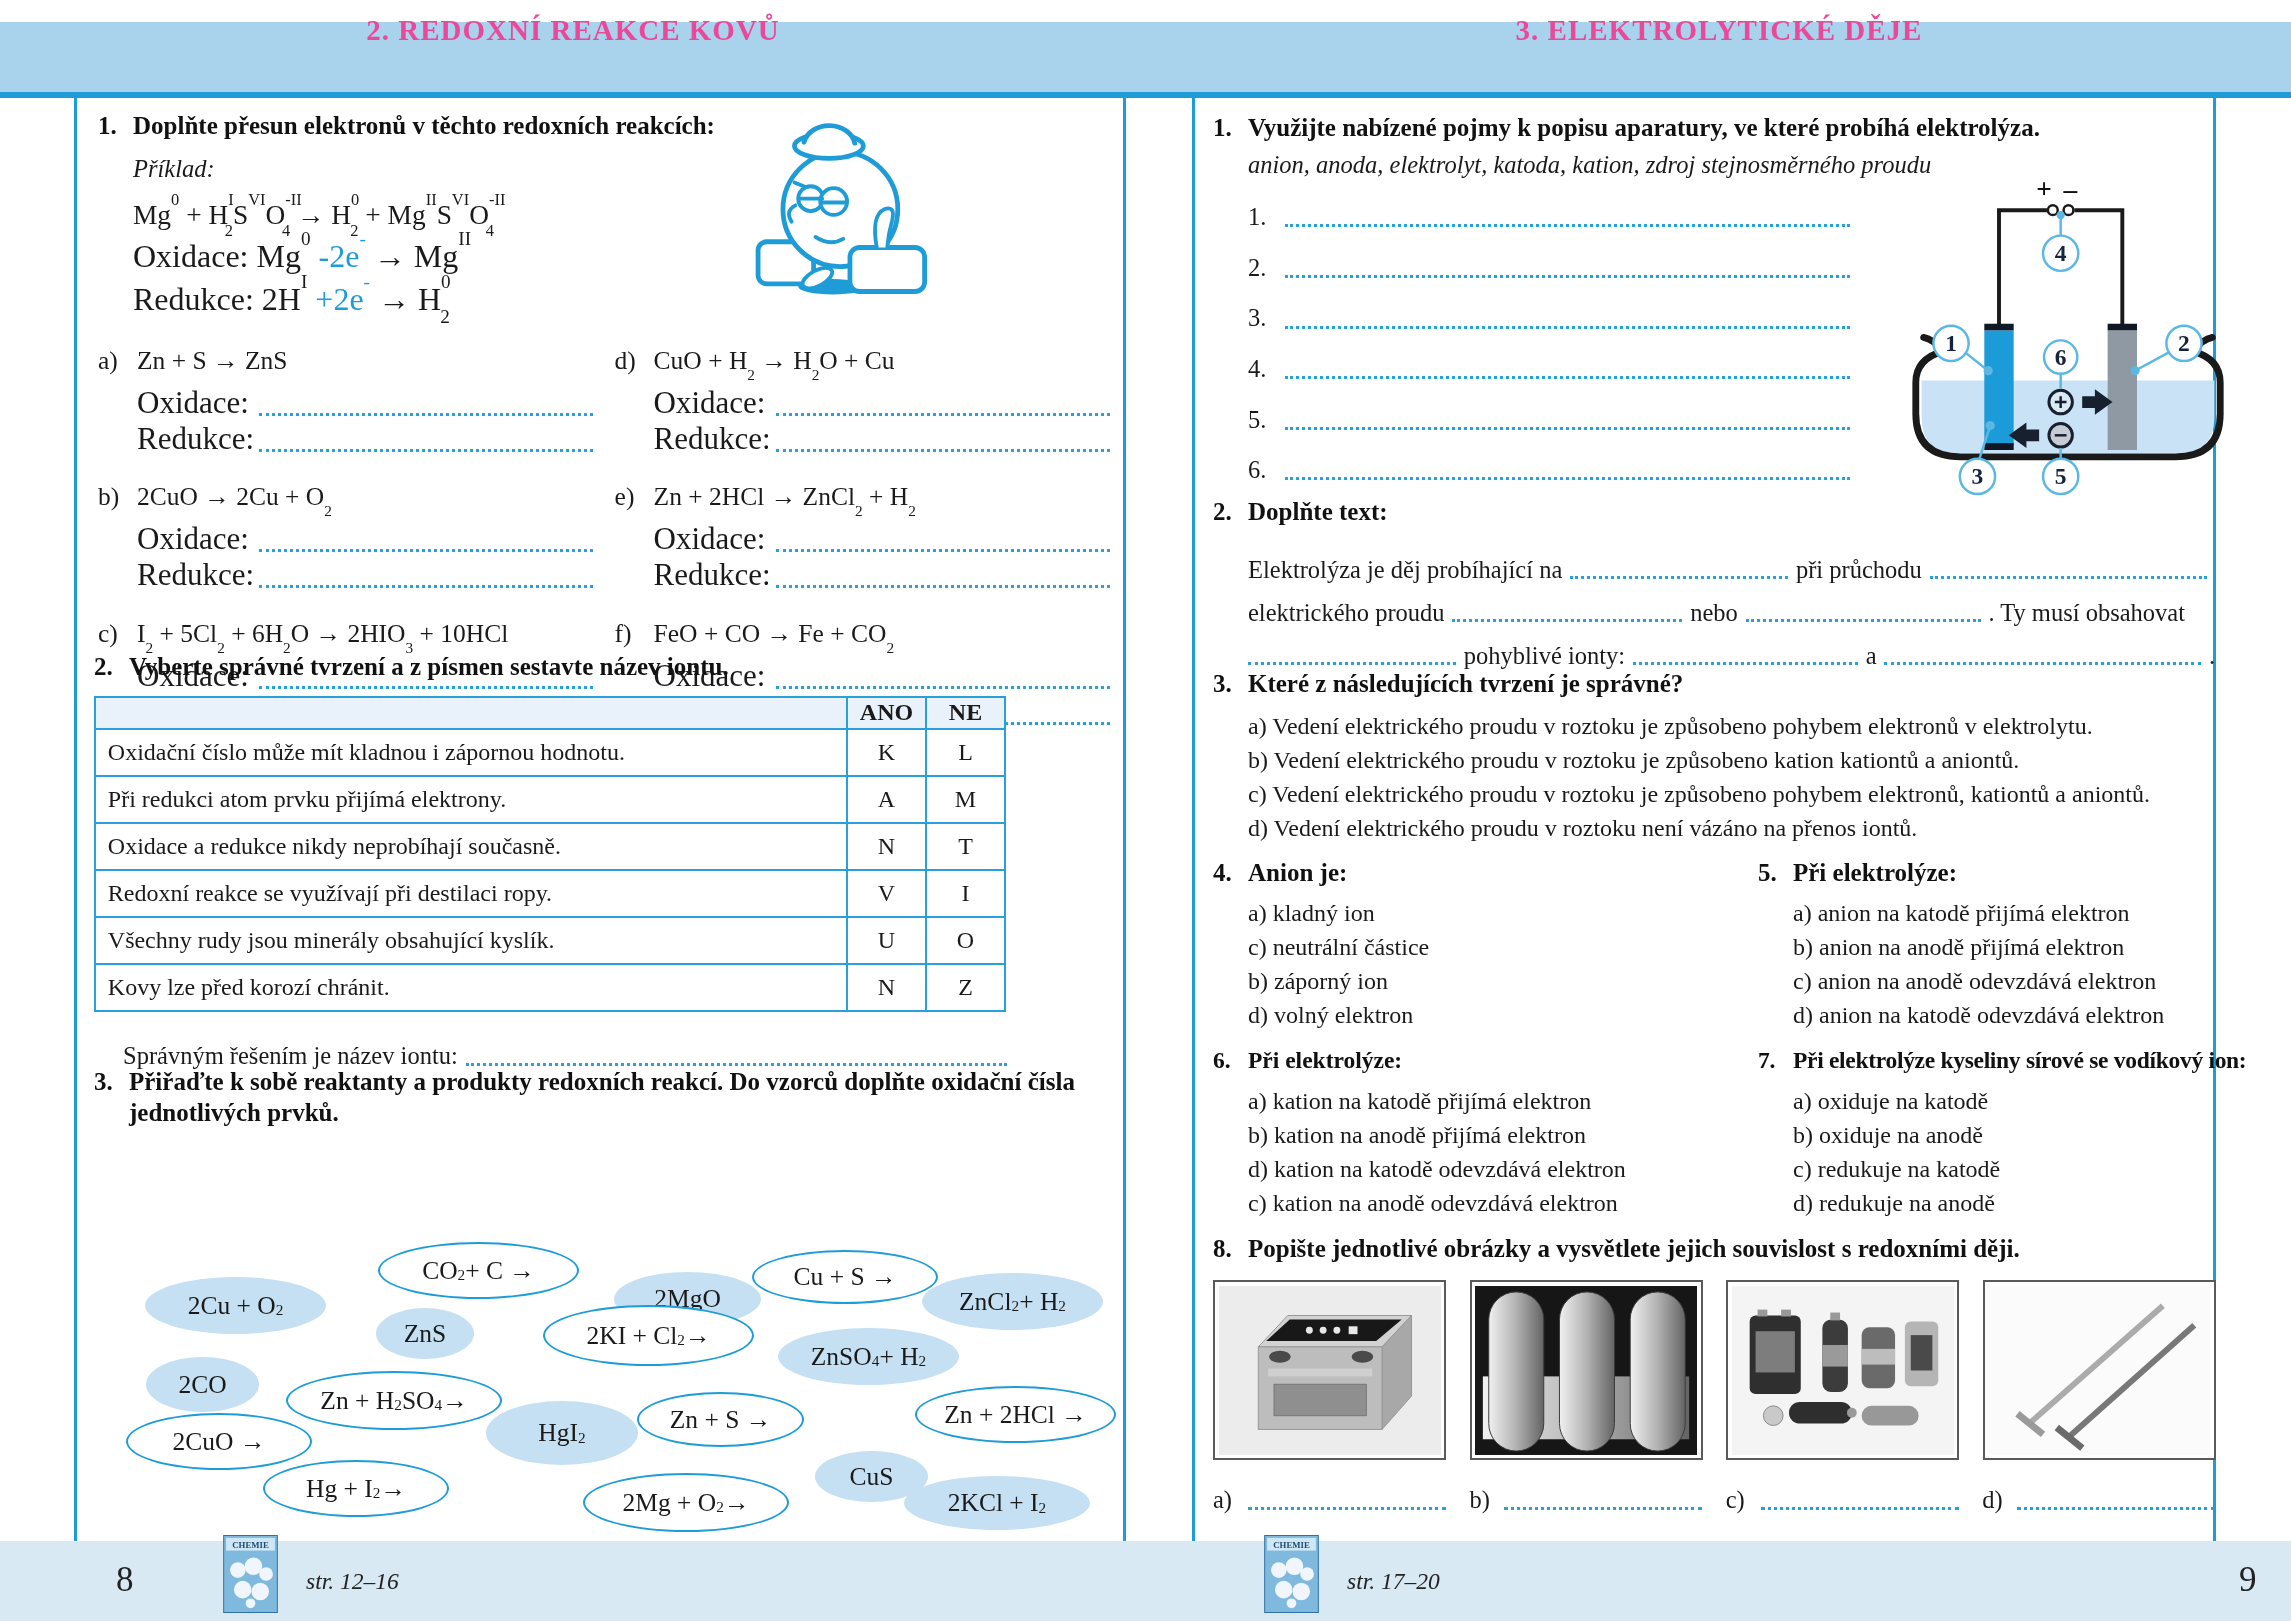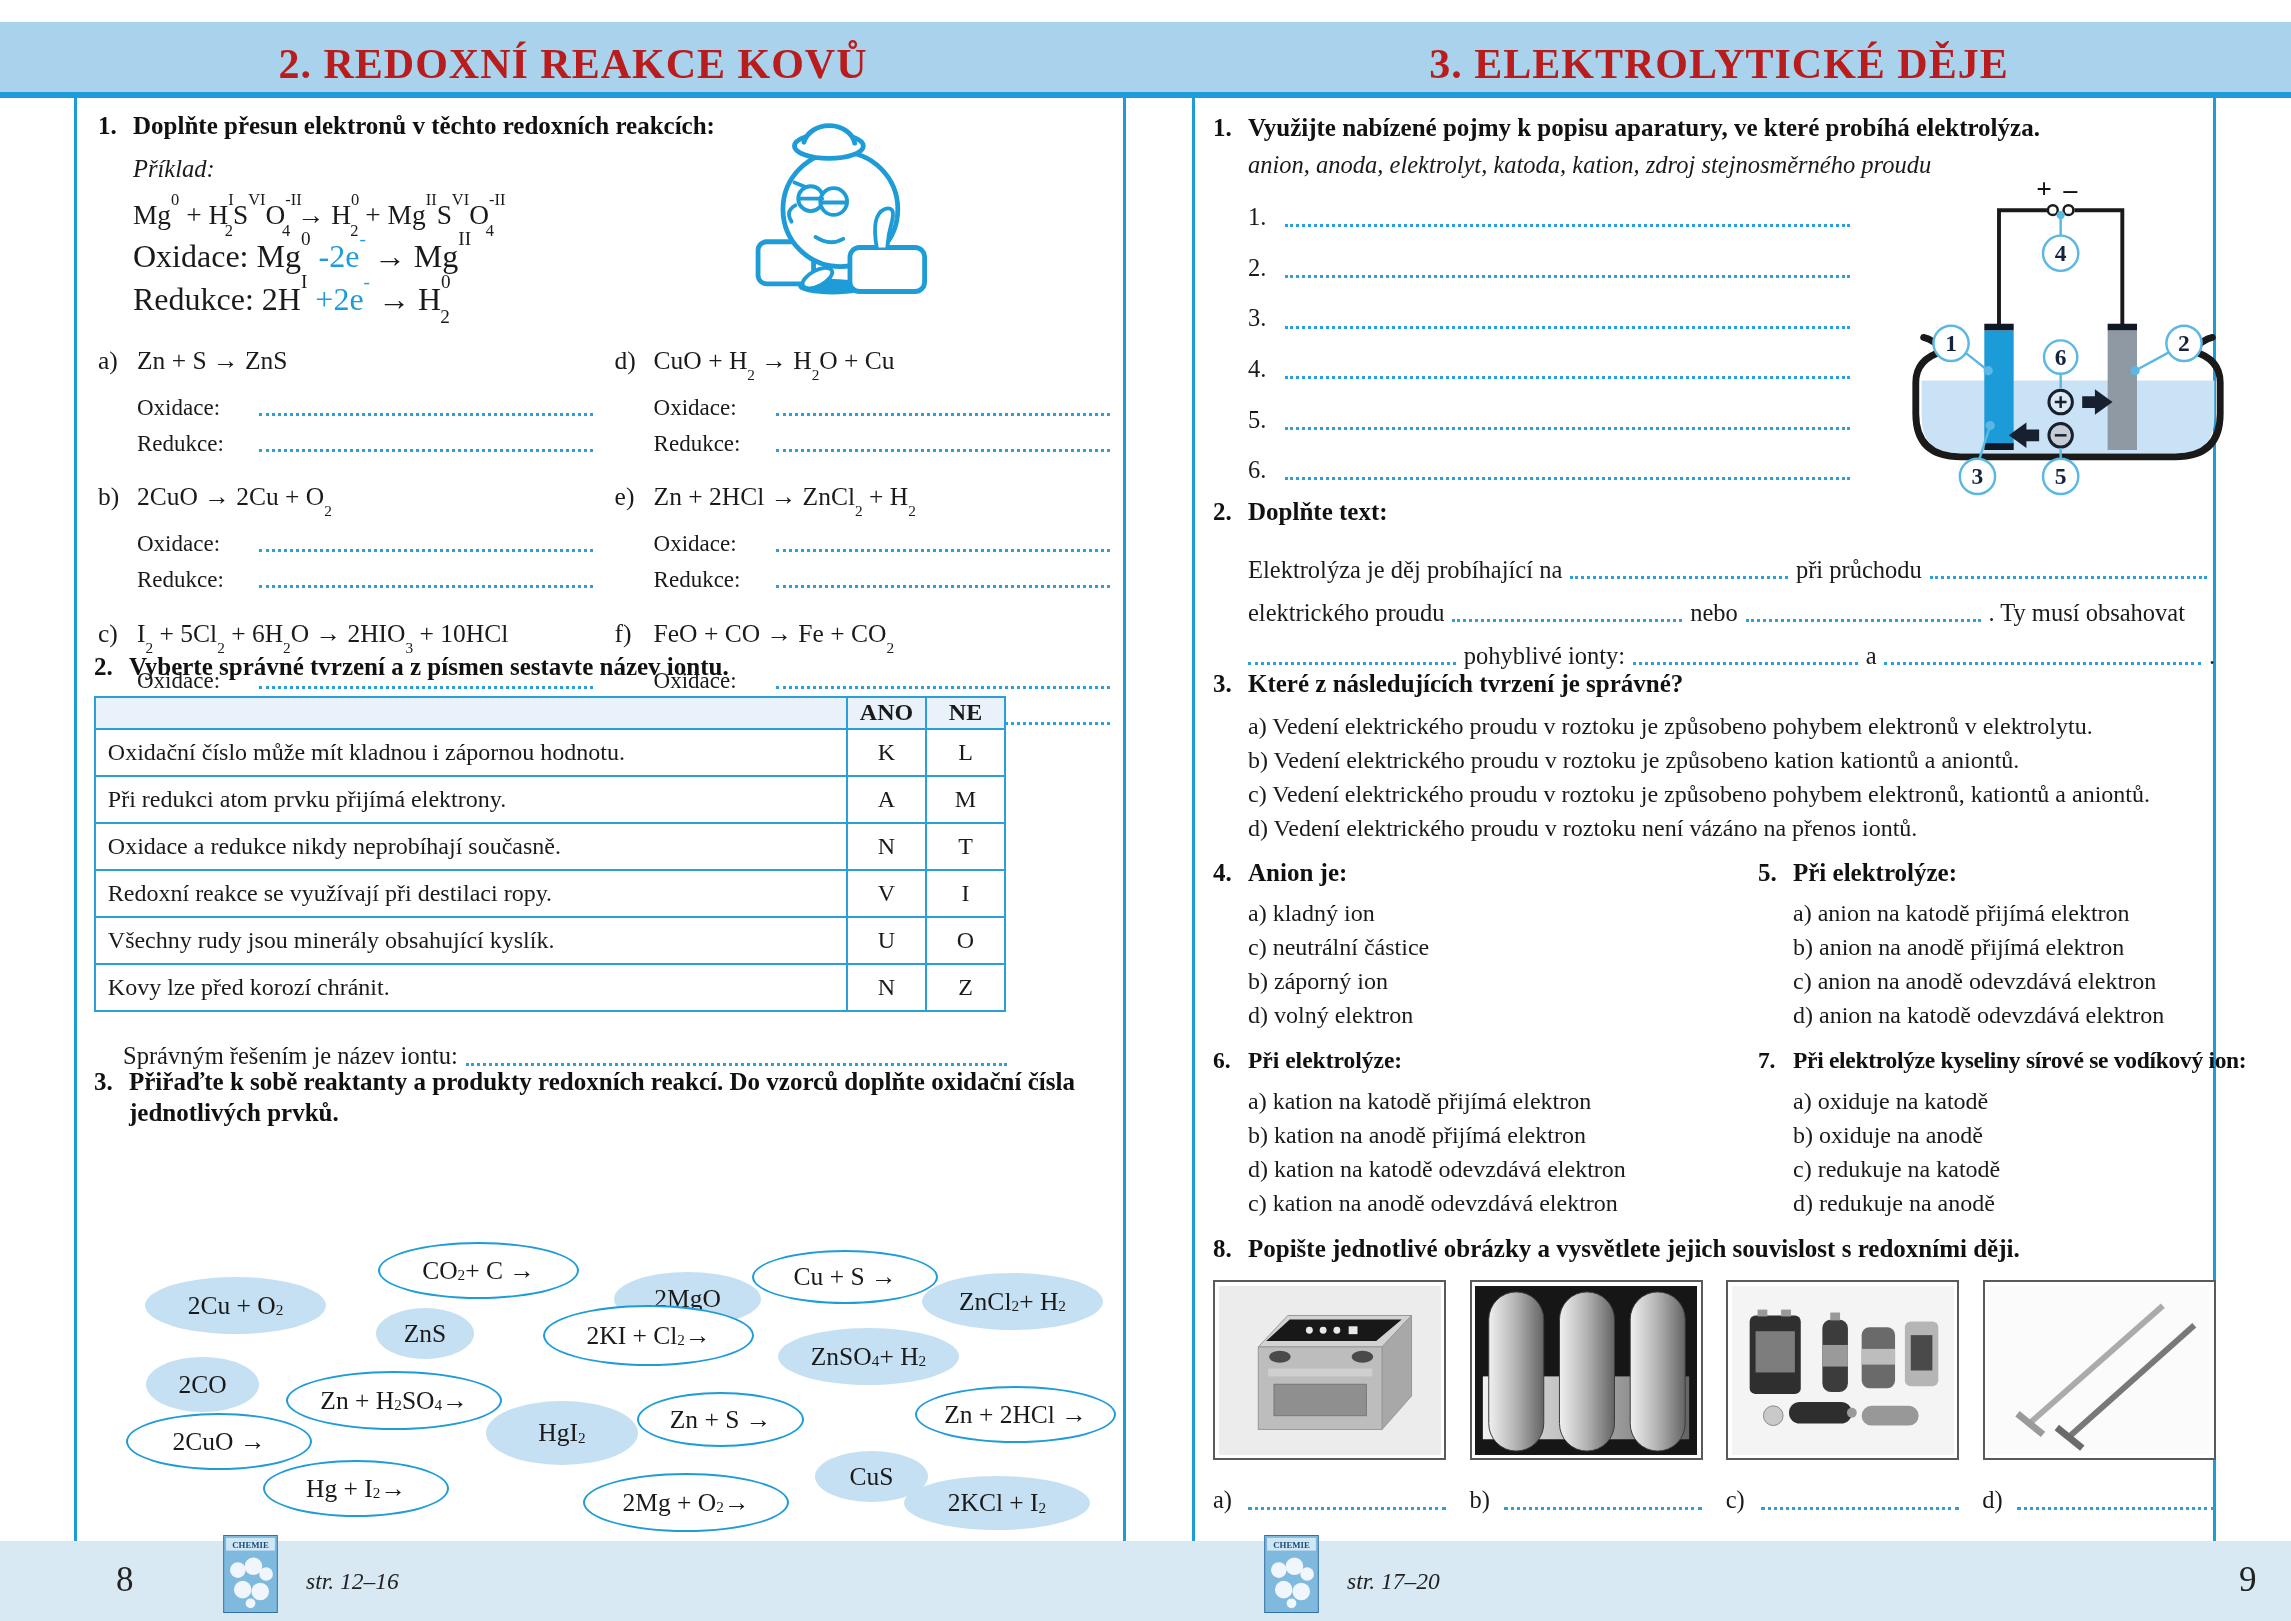--- a/index.html
+++ b/index.html
@@ -4,22 +4,22 @@
 <style>
   * { margin:0; padding:0; box-sizing:border-box; }
   html,body { width:2292px; height:1621px; }
   body {
     position:relative; background:#ffffff; overflow:hidden;
     font-family:"Liberation Serif","DejaVu Serif",serif; color:#1a1a1a;
   }
   
   .band { position:absolute; left:0; top:21.6px; width:2292px; height:71px; background:#A9D2EC; }
   .band-line { position:absolute; left:0; top:92px; width:2292px; height:5.9px; background:#1E9CD7; }
-  .page-title { position:absolute; top:40px; width:1146px; text-align:center;
-    font-weight:bold; font-size:42px; letter-spacing:1px; color:#b91c1c; }
+  .page-title { position:absolute; top:14px; width:1146px; text-align:center;
+    font-weight:bold; font-size:29px; letter-spacing:1px; color:#ec4899; }
   .pt-left { left:0; } .pt-right { left:1146px; }
   
   .vrule { position:absolute; top:98px; height:1443px; width:2.9px; background:#1E9CD7; }
   .footer-band { position:absolute; left:0; top:1541px; width:2292px; height:80px; background:#D9E9F4; }
   .pagenum { position:absolute; font-size:35px; color:#222; }
   .strref { position:absolute; font-size:23.5px; font-style:italic; color:#222; }
   .bookthumb { position:absolute; top:1535px; }
   
   sup { font-size:60%; position:relative; top:-0.55em; line-height:0; }
   sub { font-size:60%; position:relative; top:0.3em; line-height:0; }
@@ -32,21 +32,21 @@
   section { position:absolute; }
   
   #lx1 { left:98px; top:110px; width:1014px; }
   .priklad { font-style:italic; font-size:24.5px; margin:13.7px 0 0 35px; }
   .equation { font-size:27.4px; margin:17.6px 0 0 35px; }
   .oxred { font-size:32px; margin:7.8px 0 0 35px; line-height:35px; }
   .rgrid { display:grid; grid-template-columns:495px 495px; column-gap:21.6px; margin-top:29px; }
   .rgroup { margin-bottom:25.5px; }
   .rform { display:flex; font-size:25.5px; height:39px; align-items:flex-start; }
   .rform .lab { width:39px; flex:none; }
-  .ansrow { display:flex; align-items:flex-end; height:36px; padding-left:39px; font-size:23px; }
+  .ansrow { display:flex; align-items:flex-end; height:36px; padding-left:39px; font-size:31px; }
   .ansrow .alab { width:122px; flex:none; }
   .ansrow .dl { flex:1; margin-bottom:4.9px; }
   .cartoon { position:absolute; left:737px; top:102px; }
   
   #lx2 { left:94px; top:651px; width:913px; }
   #lx2 table { border-collapse:collapse; width:912px; margin-top:13.7px; border:2.9px solid #2AA0DA; }
   #lx2 th, #lx2 td { border:2.5px solid #2AA0DA; font-size:24px; }
   #lx2 thead tr { height:32px; background:#E9F2FA; }
   #lx2 th { font-weight:bold; }
   #lx2 tbody tr { height:47px; }

